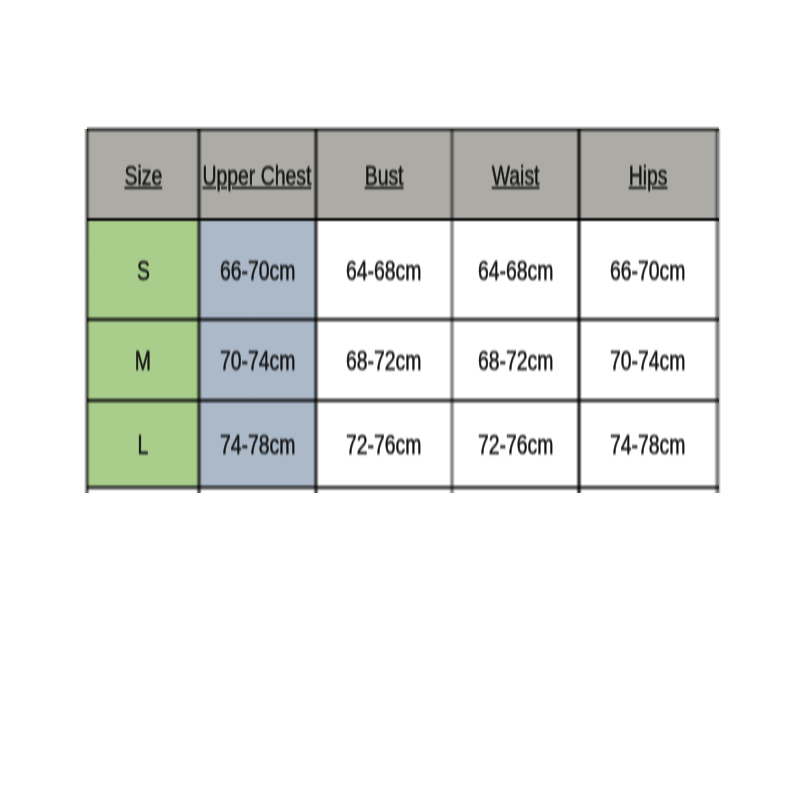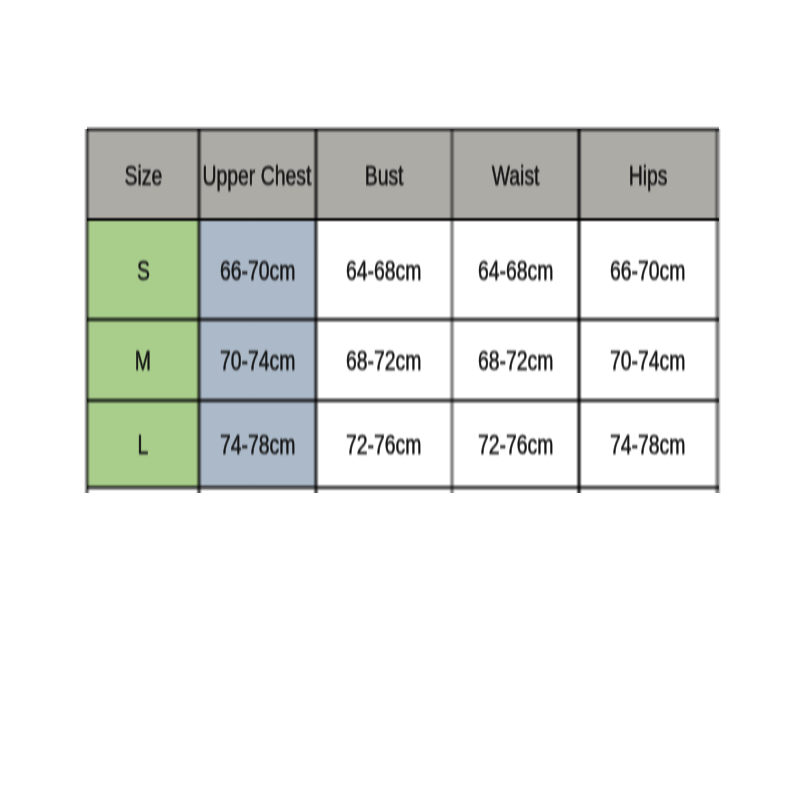--- a/index.html
+++ b/index.html
@@ -10,21 +10,21 @@
 
   .grid{position:absolute;left:0;top:0;
         display:grid;
         grid-template-columns:111.8px 116.8px 136.3px 127.0px 138.5px;
         grid-template-rows:90.5px 99.7px 80.8px 86.9px;}
   .cell{display:flex;align-items:center;justify-content:center;overflow:hidden;}
   .cell .txt{display:inline-block;font-size:28.1px;line-height:1;color:var(--text);white-space:nowrap;
        transform:translateY(0.9px) scaleX(0.690);transform-origin:center center;
        -webkit-text-stroke:0.58px var(--text);paint-order:stroke fill;filter:blur(0.8px);}
 
-  .r-head .cell{background:var(--header-bg);}
+  .r-head .cell{background:var(--header-bg);text-decoration:underline;}
   .c-size{background:var(--size-bg);}
   .c-upper{background:var(--upper-bg);}
   .c-plain{background:var(--cell-bg);}
 
   
   .rules{position:absolute;left:0;top:0;width:100%;height:100%;pointer-events:none;}
   .hline{position:absolute;left:0;width:632px;mix-blend-mode:multiply;}
   .vline{position:absolute;top:0;height:364px;mix-blend-mode:multiply;}
 </style>
 </head>

